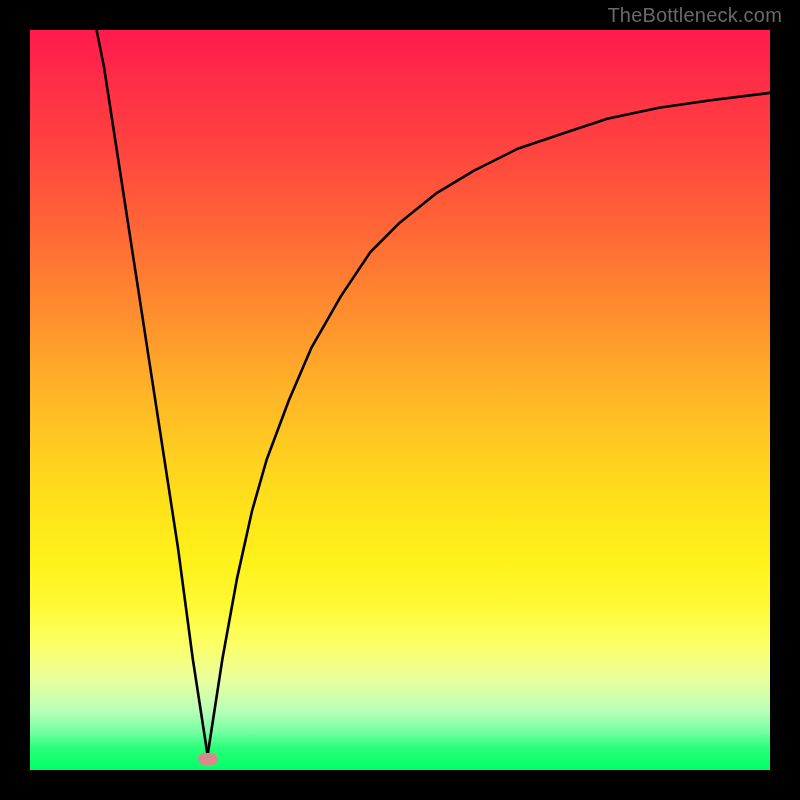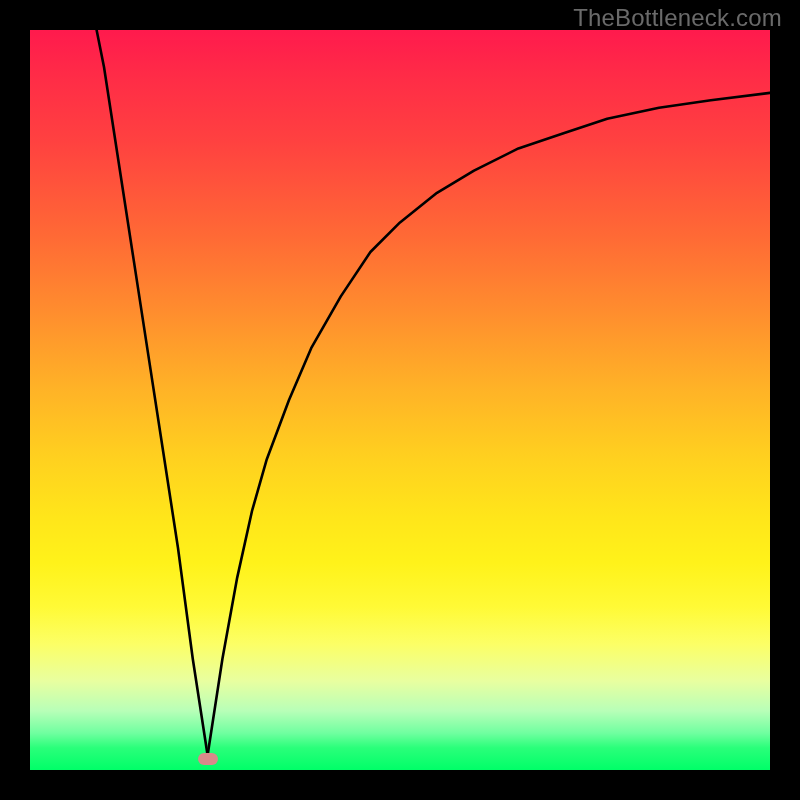--- a/index.html
+++ b/index.html
@@ -15,21 +15,21 @@
     position: relative;
     width: 800px;
     height: 800px;
     background: #000;
   }
   .watermark {
     position: absolute;
     top: 4px;
     right: 18px;
     color: #6a6a6a;
-    font-size: 24px;
+    font-size: 20px;
     font-weight: 500;
     letter-spacing: 0.2px;
     font-family: Arial, Helvetica, sans-serif;
   }
   .plot {
     position: absolute;
     left: 30px;
     top: 30px;
     width: 740px;
     height: 740px;

